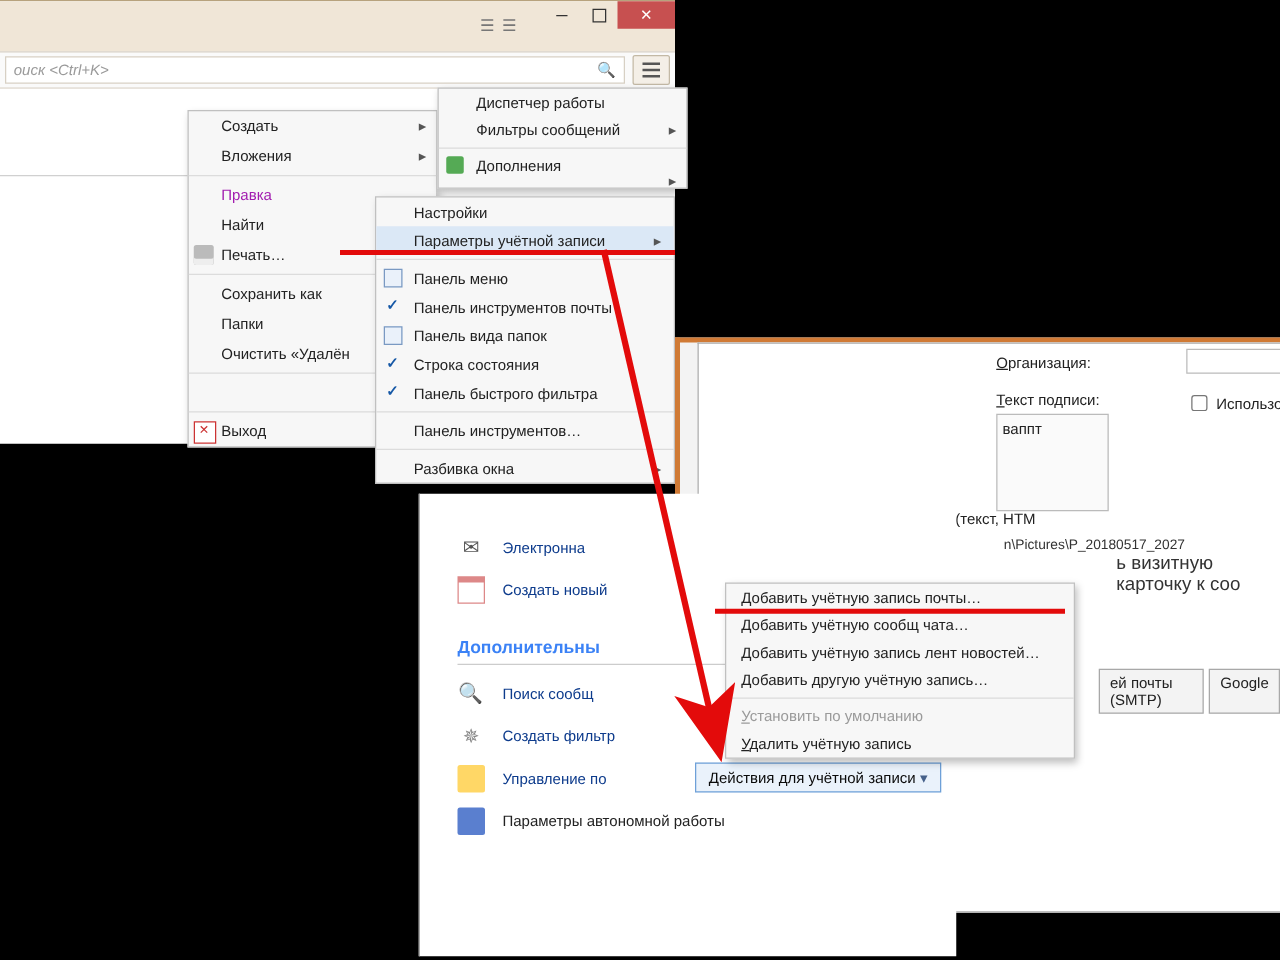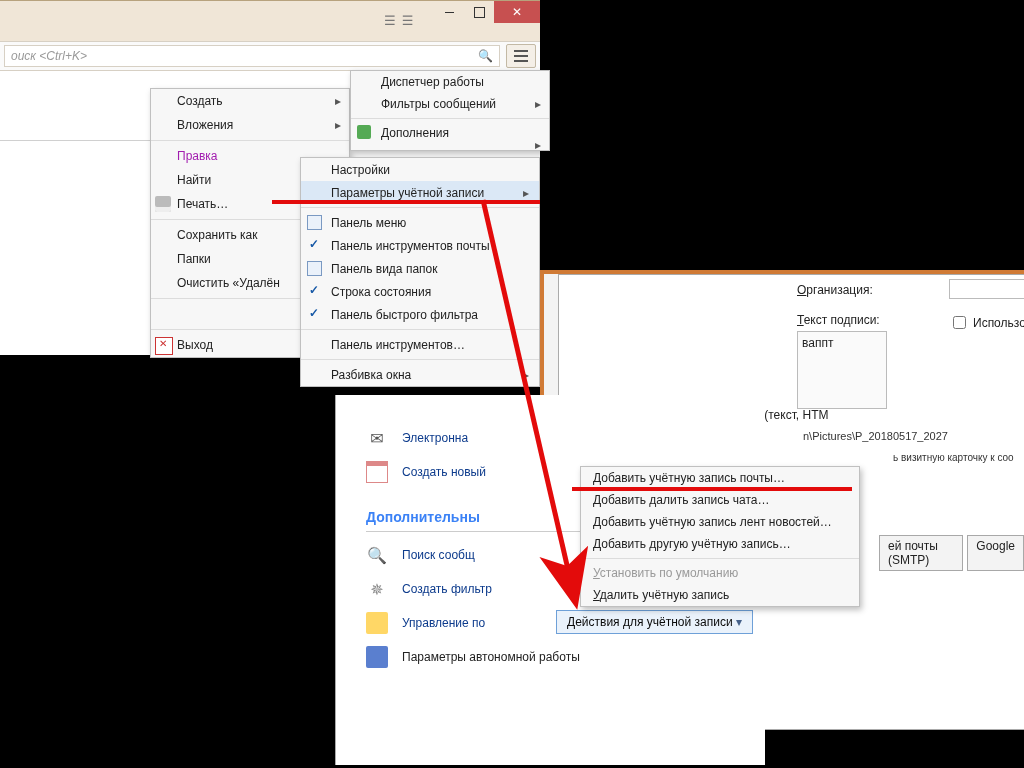--- a/index.html
+++ b/index.html
@@ -62,21 +62,21 @@
   #welcome .item.filter .ic::before{content:"\2735";color:#888}
   #welcome .item.folder .ic{background:#ffd766;border-radius:2px}
   #welcome .item.offline .ic{background:#5a7fcf;border-radius:2px}
   
   #dlg{left:540px;top:270px;width:484px;height:460px;background:#f3f3f3;border:4px solid #d07a35;border-right:none;border-bottom:none}
   #dlg .inner{position:absolute;left:14px;top:0;right:0;bottom:0;background:#fff;border:1px solid #aaa;border-right:none;padding:10px 0 10px 14px}
   #dlg .textbox{width:90px;height:78px;border:1px solid #bbb;background:#fafafa;padding:4px;position:absolute;left:238px;top:56px;overflow:hidden}
   #dlg .chkrow{display:flex;align-items:center;gap:6px;margin-top:120px}
   #dlg .chkrow input{accent-color:#1658a6}
   #dlg .pathrow{margin-top:6px;font-size:11px;color:#333}
-  #dlg .notes{margin-top:10px;font-size:10px;color:#333}
+  #dlg .notes{font-size:15px;color:#333}
   #dlg .btnrow{position:absolute;left:320px;top:260px;display:flex;gap:4px}
   #dlg .btn{padding:3px 8px;border:1px solid #a8a8a8;background:#f3f3f3;font-size:12px}
   #dlg .orglbl{position:absolute;left:238px;top:8px}
   #dlg .orglbl .ul{text-decoration:underline}
   #dlg .siglbl{position:absolute;left:238px;top:38px}
   #dlg .siglbl .ul{text-decoration:underline}
   #dlg .usecb{position:absolute;left:390px;top:38px;display:flex;align-items:center;gap:4px}
   #dlg .orginput{position:absolute;left:390px;top:4px;width:80px;height:20px;border:1px solid #bbb;background:#fff}
   
   #acctbtn{position:absolute;left:556px;top:610px;padding:4px 10px;border:1px solid #6ea0d8;background:#eaf2fb;color:#0a0a0a;font-size:12px}
@@ -263,21 +263,21 @@
     </div>
 </div>
 
 <div id="acctbtn">Действия для учётной записи</div>
 
 <div id="acctmenu" class="abs">
   <div class="row">
       <span><span class="ul">Д</span><span>обавить учётную запись почты…</span></span>
     </div>
   <div class="row">
-      <span><span class="ul">Д</span><span>обавить далить запись чата…</span></span>
+      <span><span class="ul">Д</span><span>обавить учётную сообщ чата…</span></span>
     </div>
   <div class="row">
       <span><span class="ul">Д</span><span>обавить учётную запись лент новостей…</span></span>
     </div>
   <div class="row">
       <span><span class="ul">Д</span><span>обавить другую учётную запись…</span></span>
     </div>
   <div class="sep"></div>
   <div class="row disabled">
       <span><span class="ul">У</span><span>становить по умолчанию</span></span>

